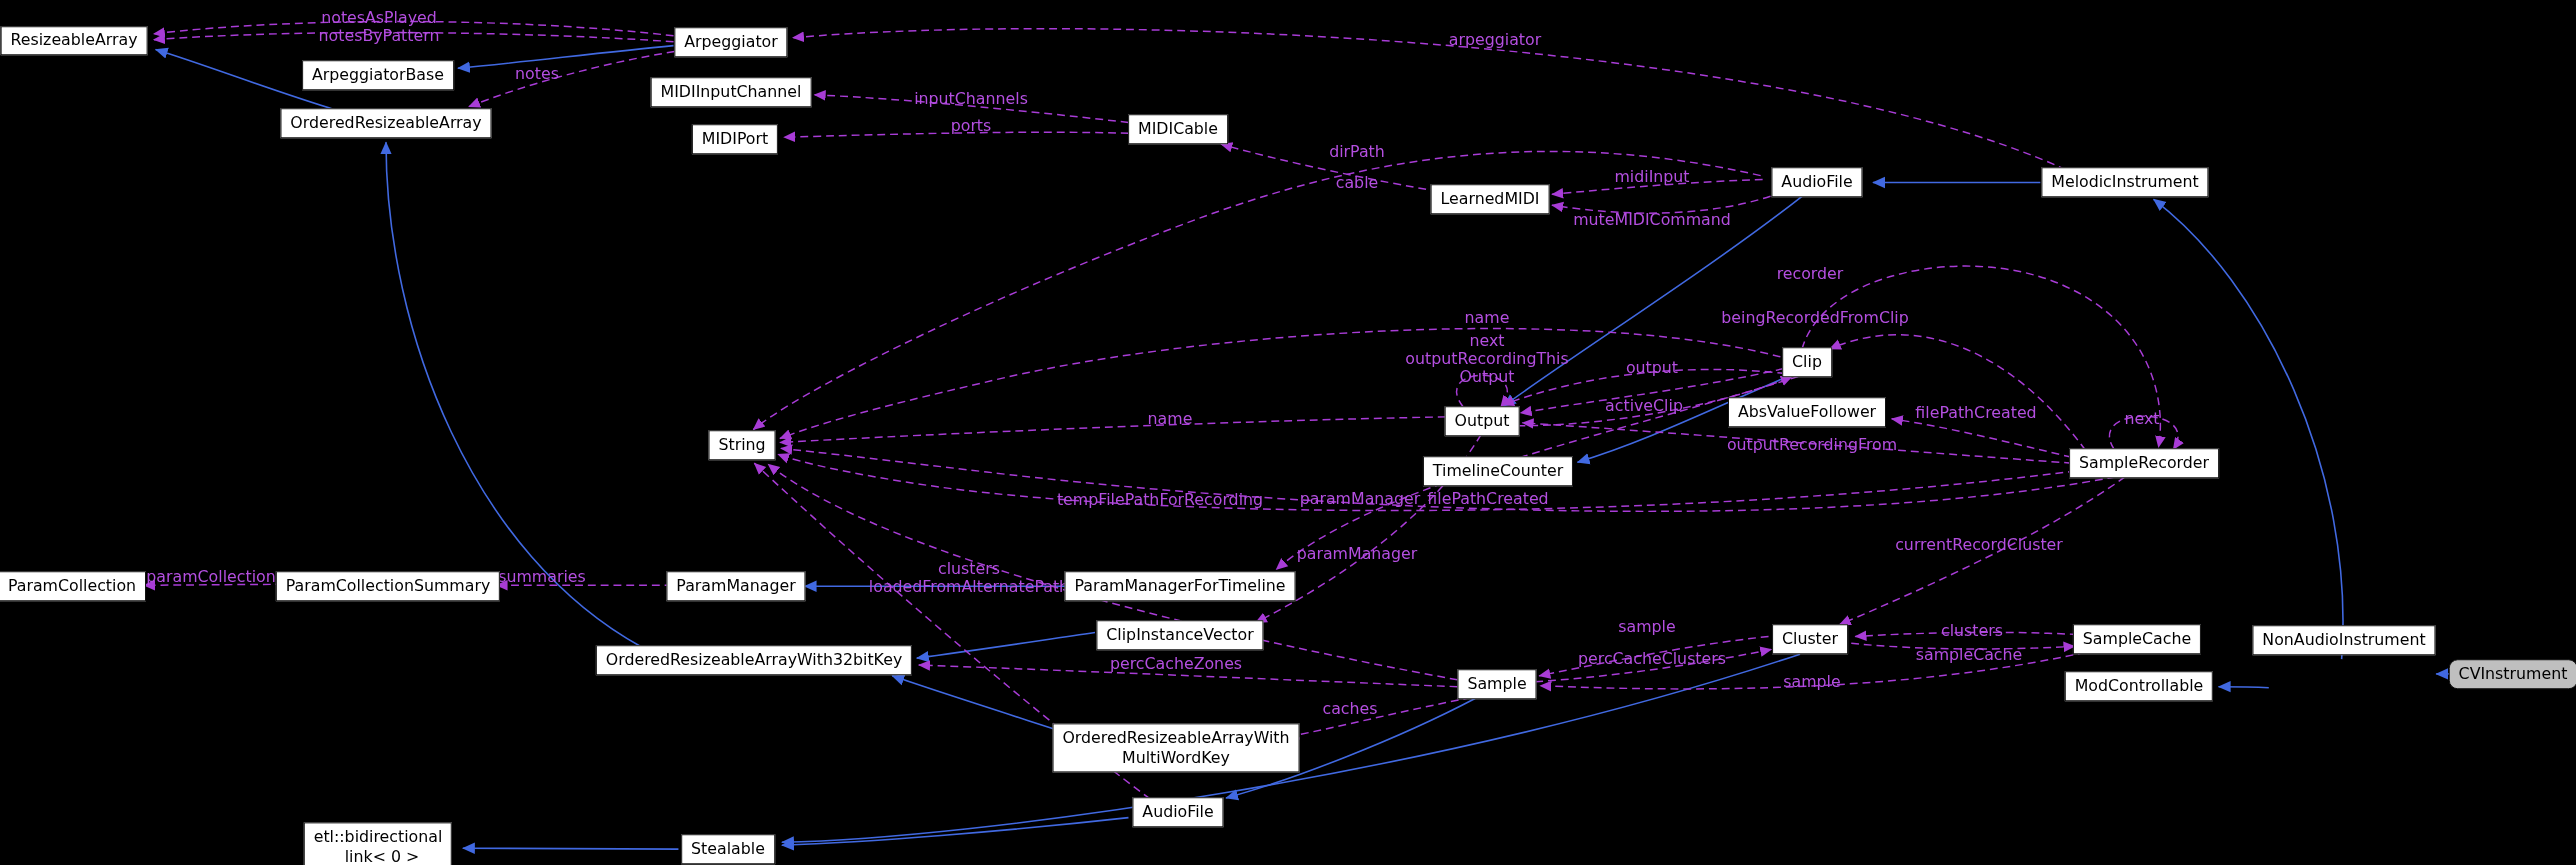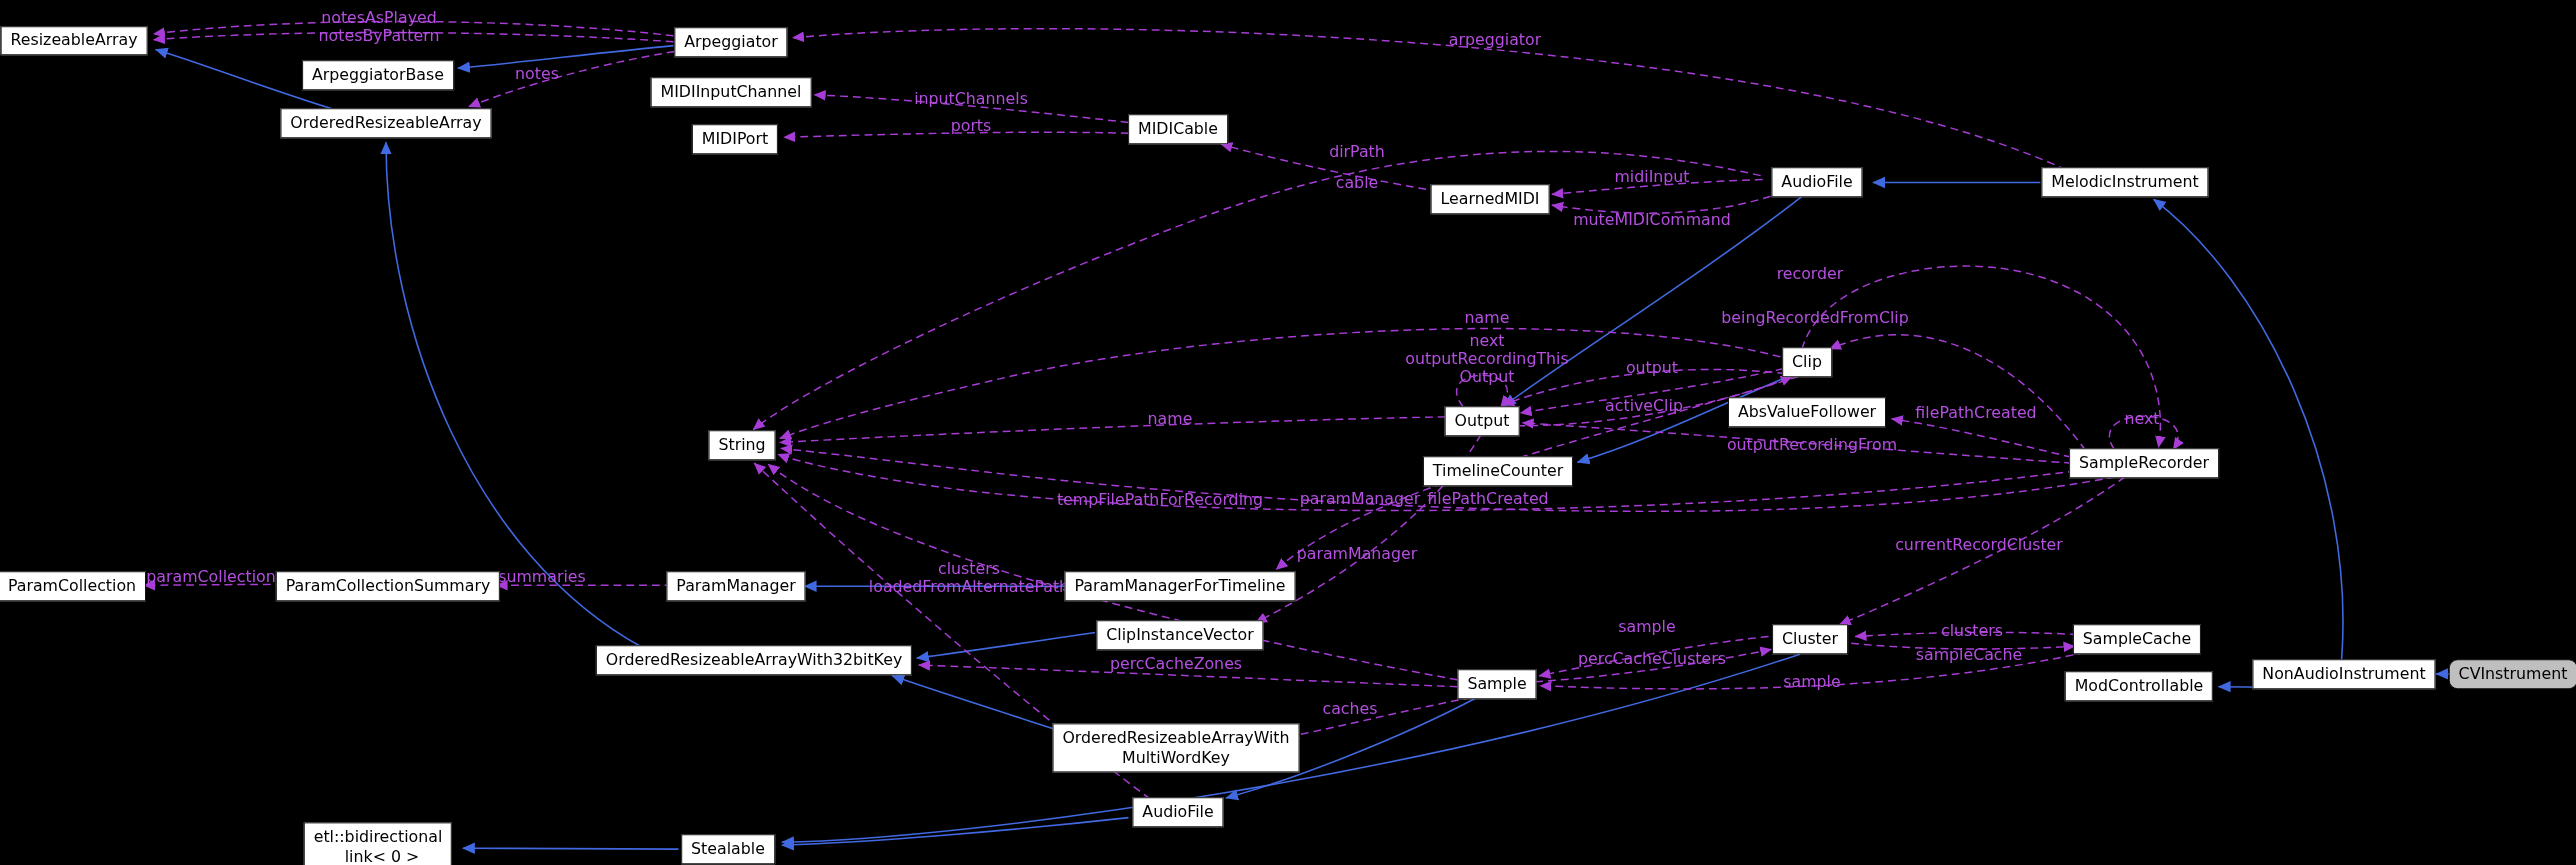--- a/index.html
+++ b/index.html
@@ -163,21 +163,21 @@
   <div class="node" style="left:72px;top:578px">ParamCollection</div>
   <div class="node" style="left:388px;top:578px">ParamCollectionSummary</div>
   <div class="node" style="left:736px;top:578px">ParamManager</div>
   <div class="node" style="left:1180px;top:578px">ParamManagerForTimeline</div>
   <div class="node" style="left:1180px;top:627px">ClipInstanceVector</div>
   <div class="node" style="left:754px;top:652px">OrderedResizeableArrayWith32bitKey</div>
   <div class="node" style="left:1497px;top:676px">Sample</div>
   <div class="node" style="left:1810px;top:631px">Cluster</div>
   <div class="node" style="left:2137px;top:631px">SampleCache</div>
   <div class="node" style="left:2139px;top:678px">ModControllable</div>
-  <div class="node" style="left:2344px;top:666px">NonAudioInstrument</div>
+  <div class="node" style="left:2344px;top:632px">NonAudioInstrument</div>
   <div class="node selected" style="left:2513px;top:666px">CVInstrument</div>
   <div class="node" style="left:1176px;top:740px">OrderedResizeableArrayWith
 MultiWordKey</div>
   <div class="node" style="left:1178px;top:804px">AudioFile</div>
   <div class="node" style="left:728px;top:841px">Stealable</div>
   <div class="node" style="left:378px;top:839px">etl::bidirectional
 _link&lt; 0 &gt;</div>
 
 </div>
 

